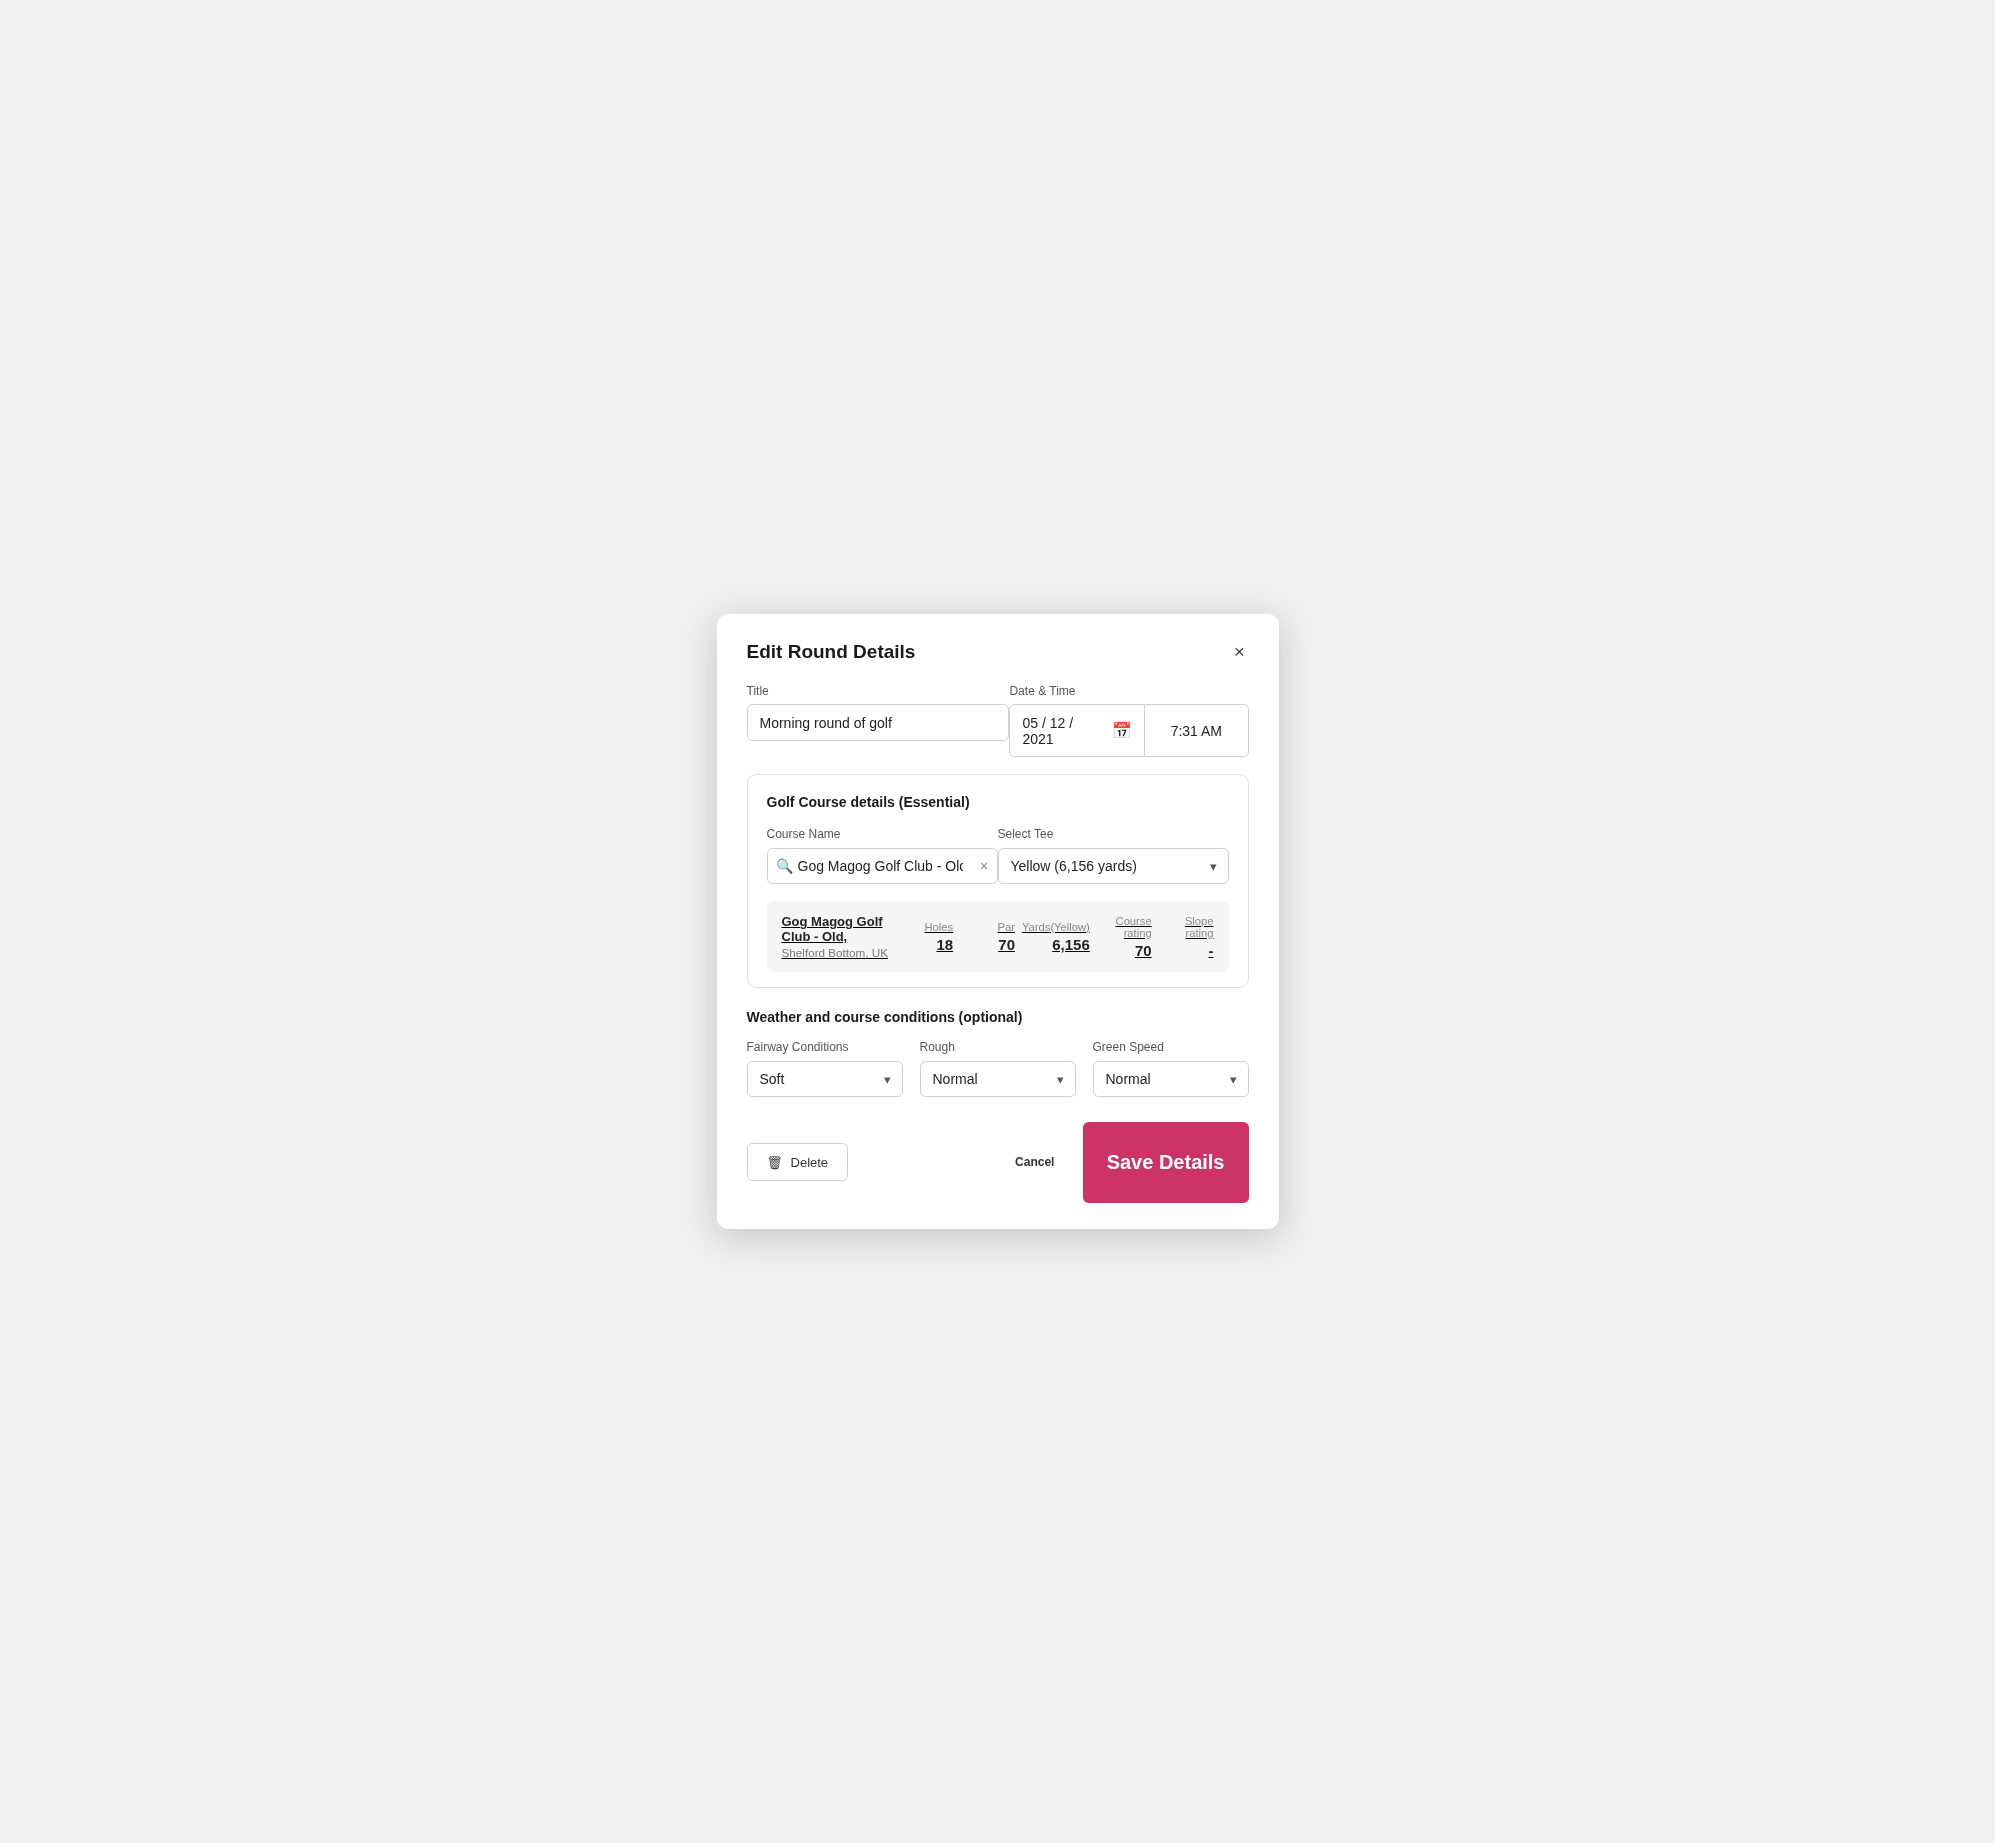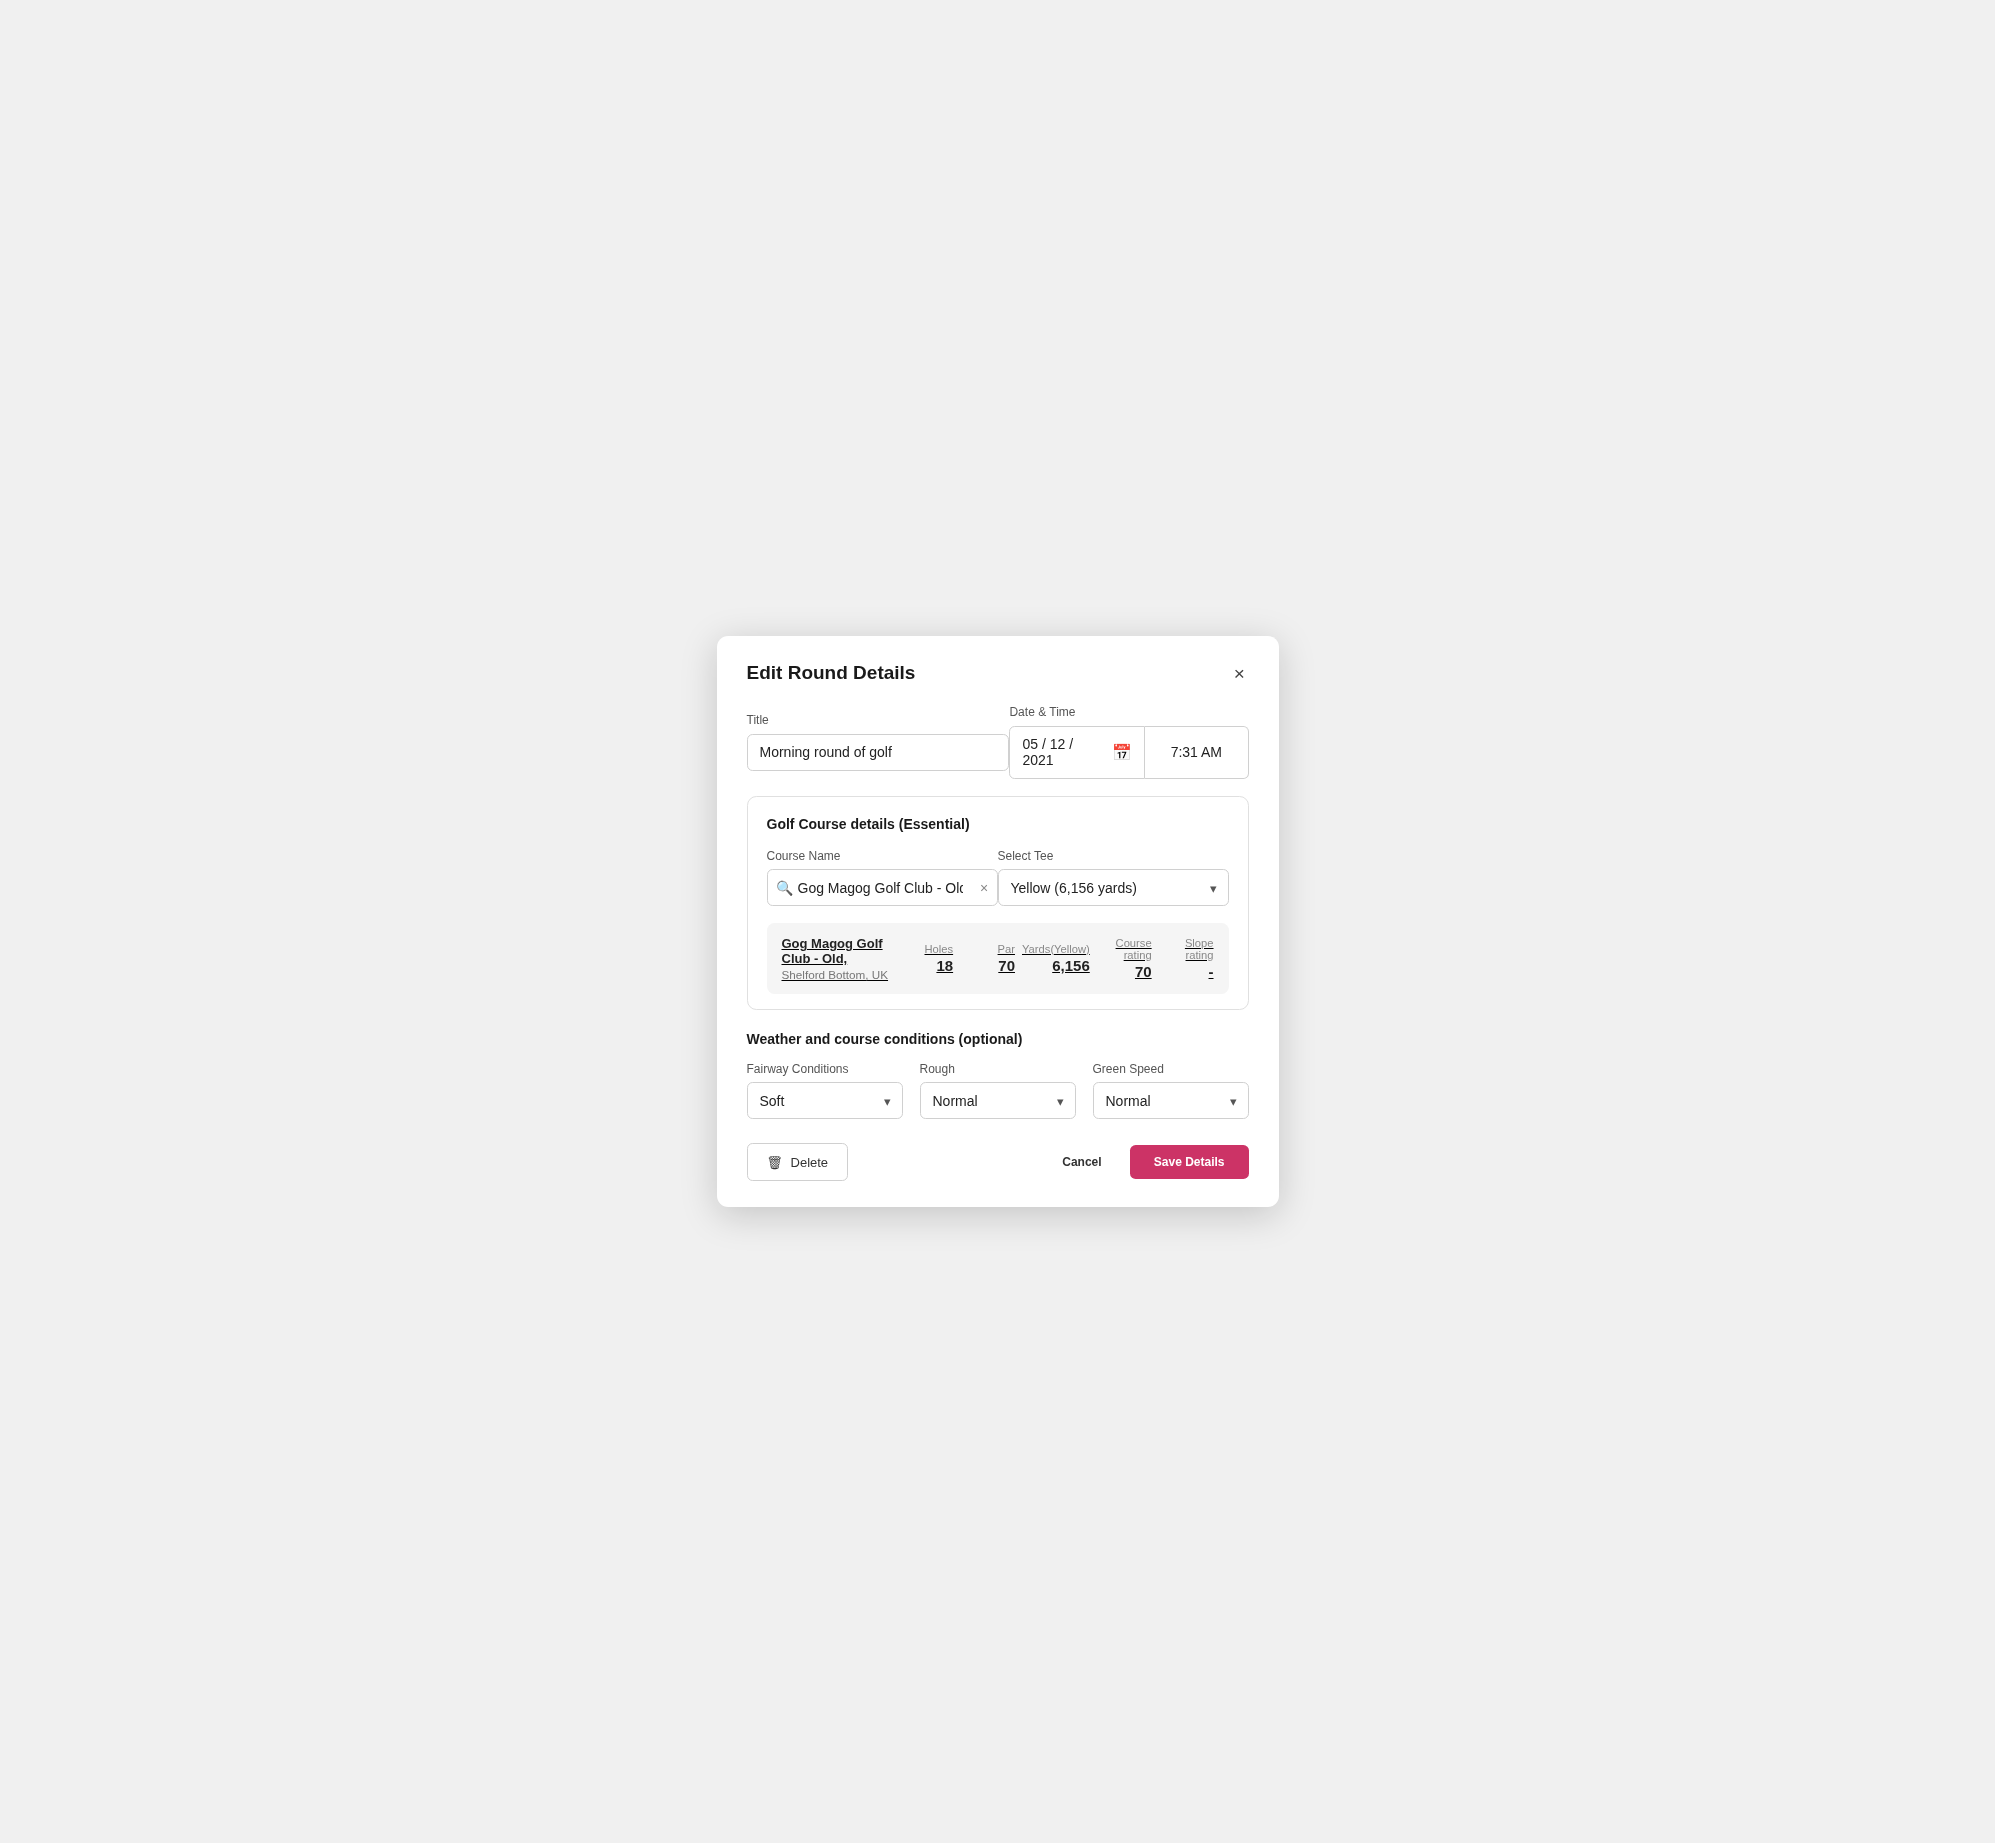--- a/index.html
+++ b/index.html
@@ -37,21 +37,20 @@
       border: none;
       cursor: pointer;
       font-size: 19px;
       color: #444;
       line-height: 1;
       padding: 1.9px 3.7px;
     }
     .form-row {
       display: flex;
       margin-bottom: 17px;
-      align-items: center;
     }
     .form-group {
       display: flex;
       flex-direction: column;
       flex: 1;
     }
     .form-label {
       font-size: 12px;
       color: #555;
       margin-bottom: 6.6px;
@@ -269,22 +268,22 @@
       font-weight: 600;
       color: #333;
       cursor: pointer;
       padding: 9.4px 11.2px;
     }
     .save-btn {
       background: #cc3366;
       color: #fff;
       border: none;
       border-radius: 5.6px;
-      padding: 10px 24px;
-      font-size: 12px;
+      padding: 29px 24px;
+      font-size: 20px;
       font-weight: 700;
       cursor: pointer;
     }
   </style>
 </head>
 <body>
 
 <div class="modal">
 
   <div class="modal-header">

